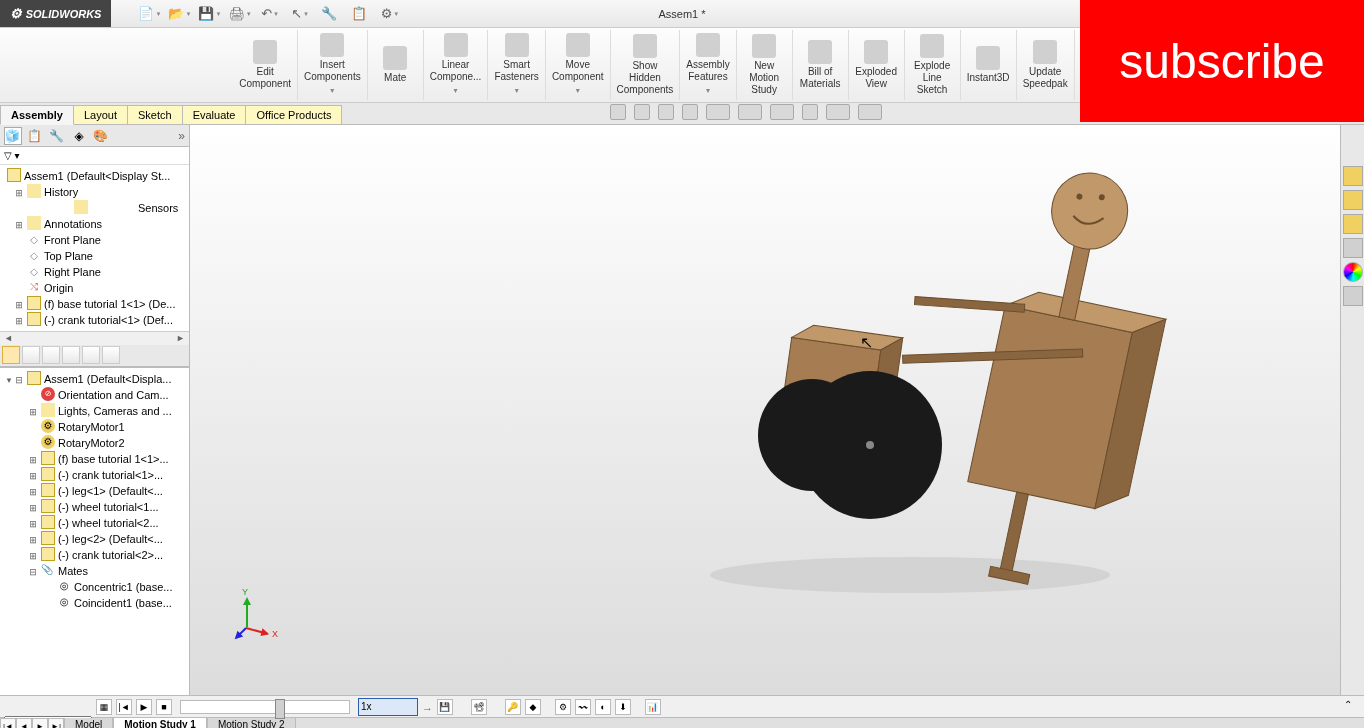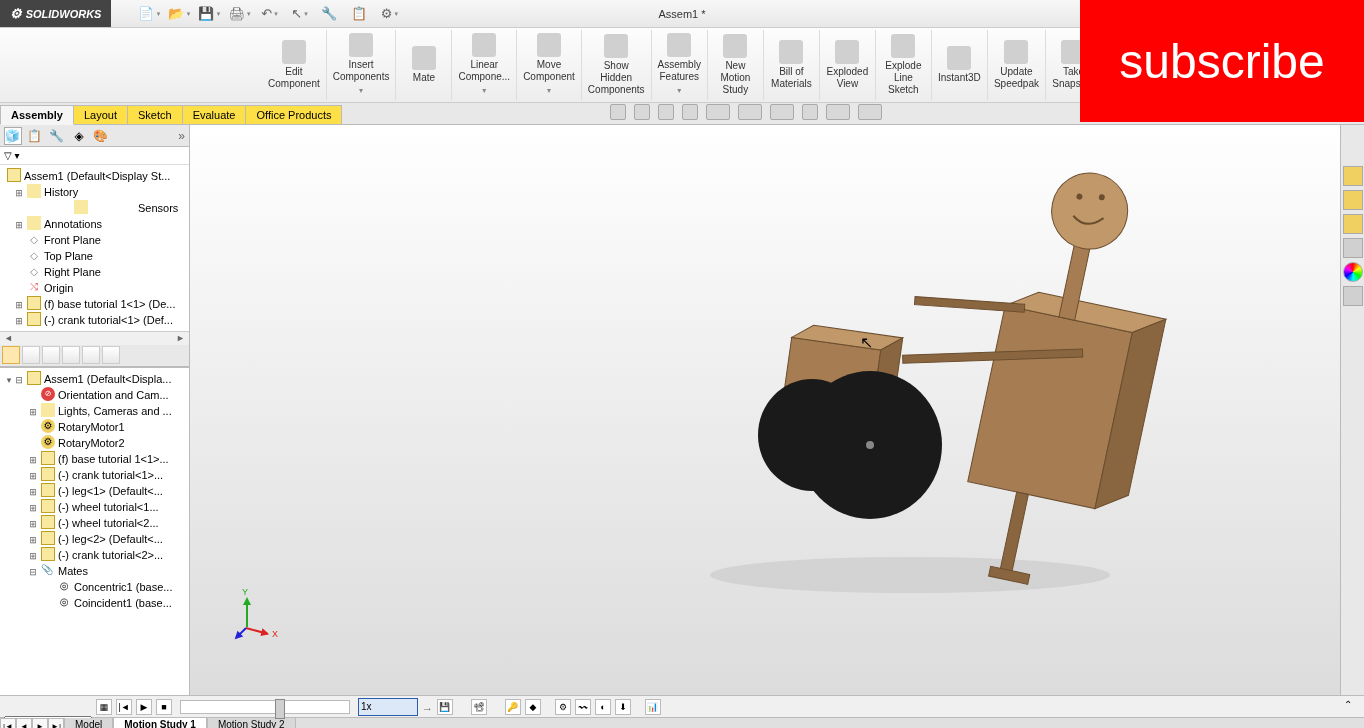--- a/index.html
+++ b/index.html
@@ -20,21 +20,21 @@
 
 
 .ribbon { height: 75px; background: linear-gradient(to bottom, #fdfdfd, #ededed); border-bottom: 1px solid #ccc; display: flex; align-items: stretch; padding: 2px 4px; justify-content: center; }
 .ribbon-btn { display: flex; flex-direction: column; align-items: center; justify-content: center; padding: 2px 6px; min-width: 56px; border-right: 1px solid #ddd; cursor: pointer; }
 .ribbon-icon { width: 24px; height: 24px; margin-bottom: 2px; background: #d0d0d0; border-radius: 3px; }
 .ribbon-label { font-size: 10px; text-align: center; line-height: 12px; color: #333; white-space: pre-line; }
 .ribbon-btn.dd .ribbon-label::after { content: '\A▾'; white-space: pre; font-size: 8px; color: #888; }
 
 
 .tabs { height: 22px; background: #e8e8e8; border-bottom: 1px solid #bbb; display: flex; align-items: flex-end; position: relative; }
-.tab { padding: 3px 10px; font-size: 11px; border: 1px solid #bbb; border-bottom: none; background: #fde047; margin-right: -1px; cursor: pointer; }
+.tab { padding: 3px 10px; font-size: 11px; border: 1px solid #bbb; border-bottom: none; background: #fef9c3; margin-right: -1px; cursor: pointer; }
 .tab.active { background: #f5f5f5; font-weight: bold; border-bottom: 1px solid #f5f5f5; margin-bottom: -1px; }
 .view-toolbar { position: absolute; left: 610px; top: 1px; display: flex; gap: 8px; align-items: center; }
 .vt-icon { width: 16px; height: 16px; background: #d8d8d8; border: 1px solid #aaa; border-radius: 2px; cursor: pointer; }
 .vt-icon.dd { width: 24px; }
 
 
 .main { display: flex; height: 570px; position: relative; }
 
 
 .panel { width: 190px; border-right: 1px solid #bbb; background: #fff; display: flex; flex-direction: column; }
@@ -137,20 +137,25 @@
 Components</div>
     </div>
     <div class="ribbon-btn">
       <div class="ribbon-icon"></div>
       <div class="ribbon-label">Mate</div>
     </div>
     <div class="ribbon-btn dd">
       <div class="ribbon-icon"></div>
       <div class="ribbon-label">Linear
 Compone...</div>
+    </div>
+    <div class="ribbon-btn dd">
+      <div class="ribbon-icon"></div>
+      <div class="ribbon-label">Smart
+Fasteners</div>
     </div>
     <div class="ribbon-btn dd">
       <div class="ribbon-icon"></div>
       <div class="ribbon-label">Move
 Component</div>
     </div>
     <div class="ribbon-btn">
       <div class="ribbon-icon"></div>
       <div class="ribbon-label">Show
 Hidden

